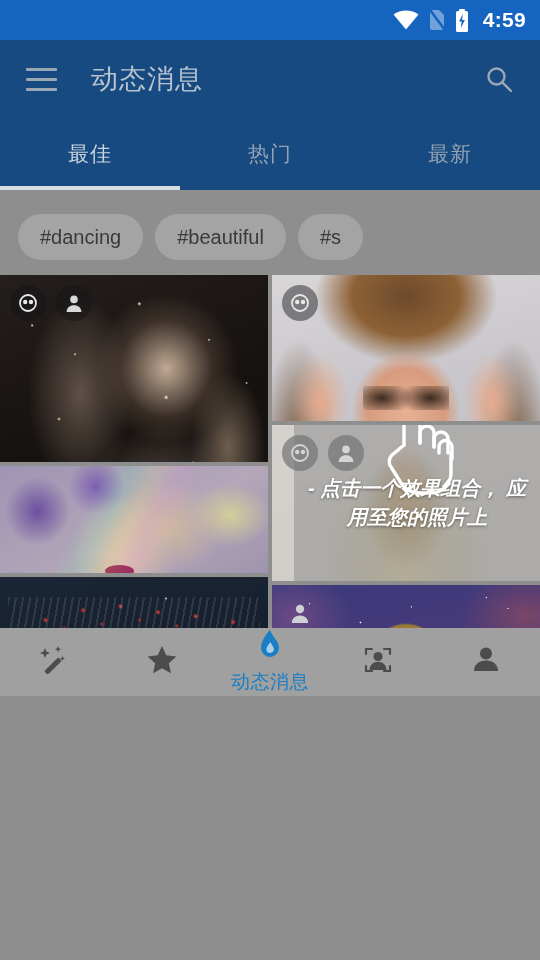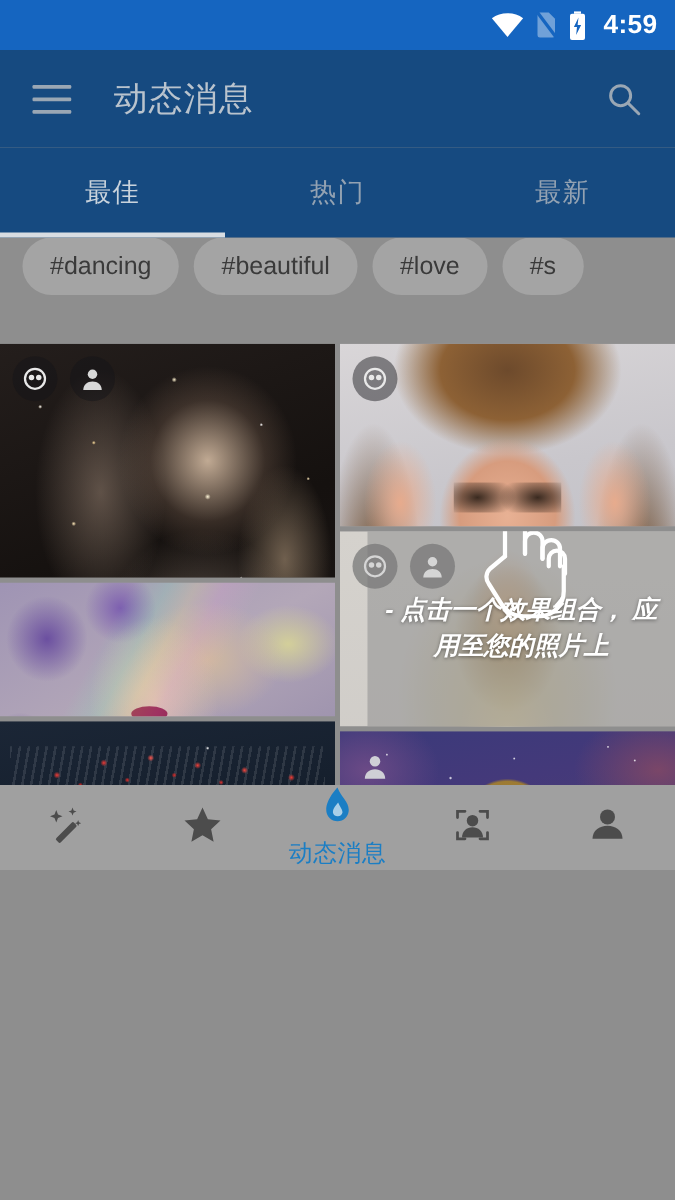--- a/index.html
+++ b/index.html
@@ -42,21 +42,21 @@
     flex:1;display:flex;align-items:center;justify-content:center;
     color:#93a2b2;font-size:21px;letter-spacing:1px;cursor:pointer;position:relative;
   }
   .tab.active{color:#c9d3dc;}
   .tab.active:after{
     content:"";position:absolute;left:0;right:0;bottom:0;height:4px;background:#d8dde2;
   }
 
   
   .tagbar{
-    height:70px;background:#8e8e8e;display:flex;align-items:flex-start;
+    height:70px;background:#8e8e8e;display:flex;align-items:flex-end;
     gap:12px;padding:0 18px;box-sizing:border-box;overflow:hidden;white-space:nowrap;
   }
   .chip{
     background:#a4a4a4;border-radius:26px;padding:0 22px;height:46px;
     display:inline-flex;align-items:center;justify-content:center;
     color:#3a3a3a;font-size:20px;flex:0 0 auto;cursor:pointer;
   }
 
   
   .feed{
@@ -303,21 +303,20 @@
       <span>热门</span>
     </div>
     <div class="tab">
       <span>最新</span>
     </div>
   </div>
 
   <div class="tagbar">
     <div class="chip">#dancing</div>
     <div class="chip">#beautiful</div>
-    <div class="chip">#love</div>
     <div class="chip">#s</div>
   </div>
 
   <div class="feed">
 
     <div class="col">
 
       <div class="card">
         <div class="art-sparkle"></div>
         <div class="badges">

